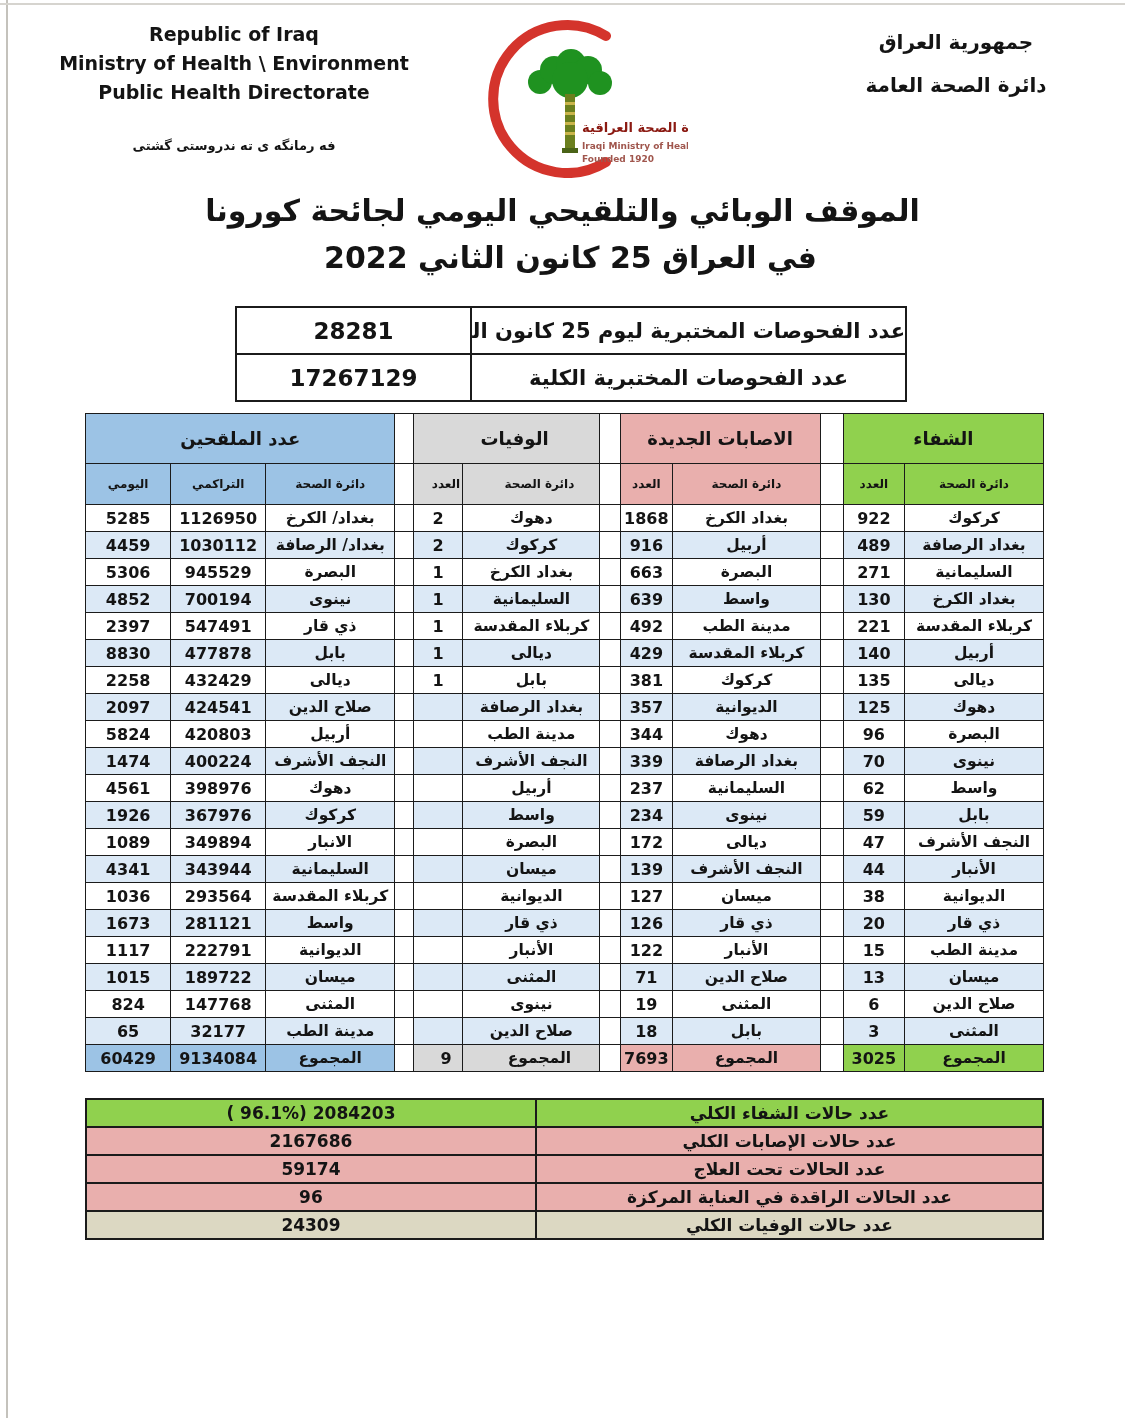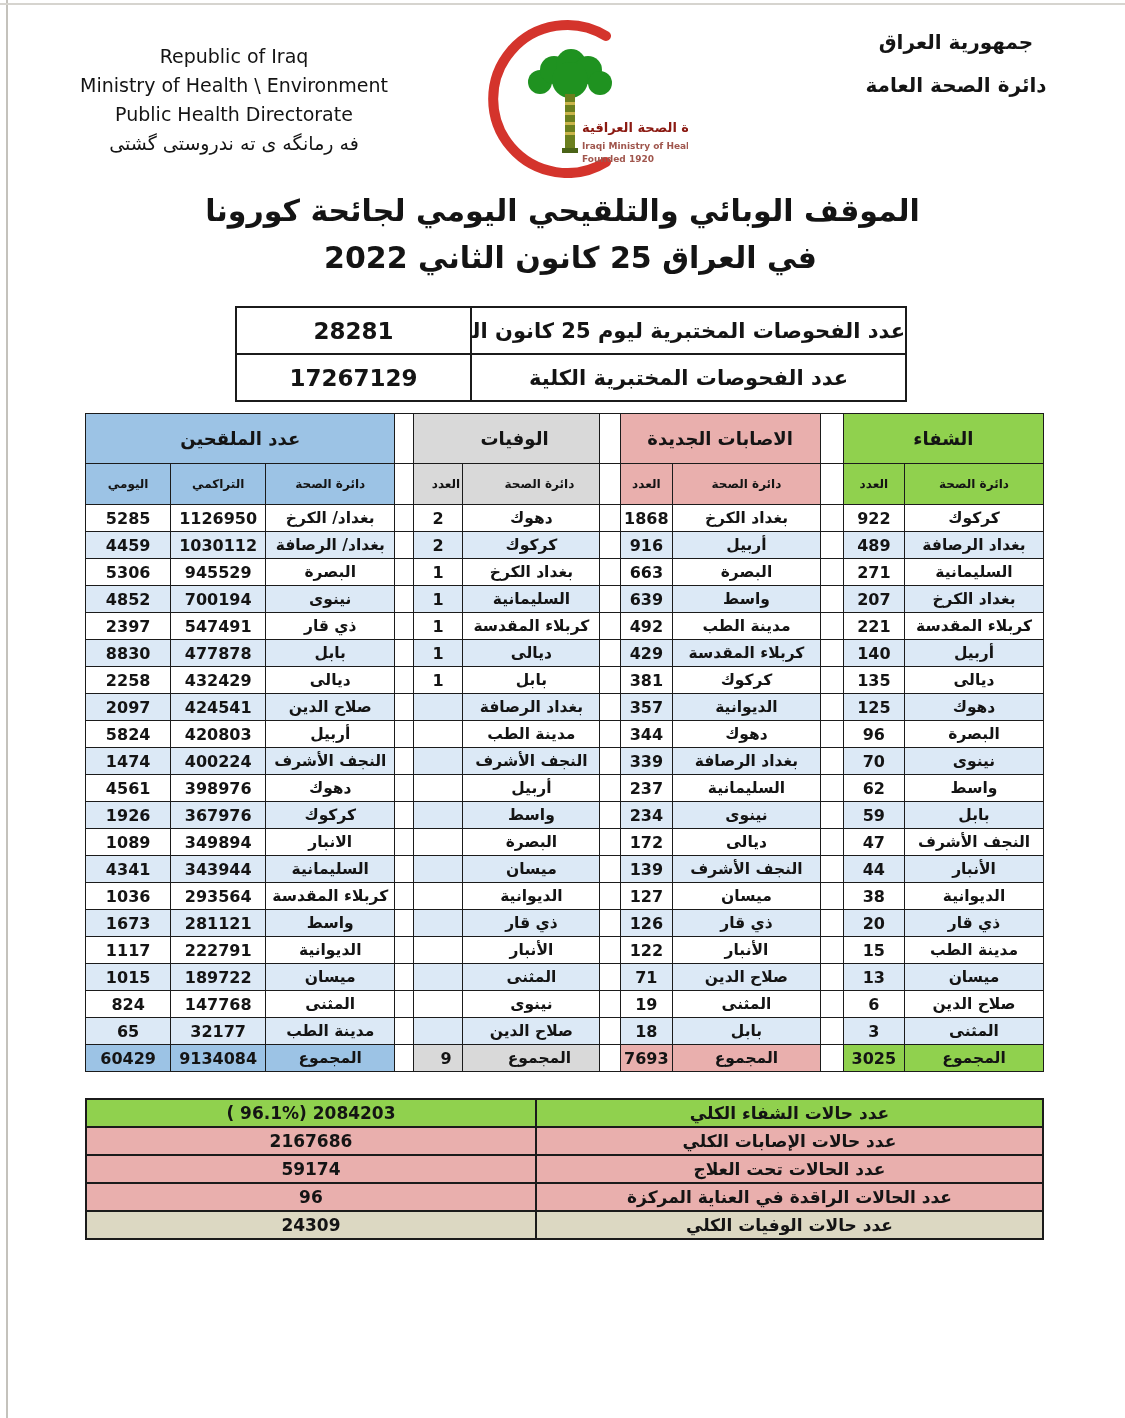--- a/index.html
+++ b/index.html
@@ -1,22 +1,22 @@
 <!DOCTYPE html>
 <html lang="ar"><head>
 <meta charset="utf-8">
 <style>
   html,body{margin:0;padding:0;background:#ffffff;}
   body{font-family:"DejaVu Sans",sans-serif;width:1125px;height:1418px;position:relative;overflow:hidden;color:#141414;}
   .scan-edge-left{position:absolute;left:6px;top:0;width:2px;height:1418px;background:#c4c2bc;}
   .scan-edge-top{position:absolute;left:0;top:3px;width:1125px;height:2px;background:#d6d4cf;}
 
   
-  .hdr-en{position:absolute;left:38px;top:42px;width:392px;text-align:center;font-weight:normal;font-size:19px;line-height:29px;}
-  .hdr-en .ku{font-size:19px;}
+  .hdr-en{position:absolute;left:38px;top:20px;width:392px;text-align:center;font-weight:bold;font-size:19px;line-height:29px;}
+  .hdr-en .ku{font-size:13px;margin-top:24px;}
   .hdr-ar{position:absolute;left:822px;top:30px;width:268px;text-align:center;font-weight:bold;font-size:20px;}
   .hdr-ar div{margin-bottom:19px;}
   .logo{position:absolute;left:478px;top:10px;width:210px;height:168px;}
 
   
   .title1{position:absolute;left:0;top:193px;width:1125px;text-align:center;font-weight:bold;font-size:30px;}
   .title2{position:absolute;left:0;top:240px;width:1125px;text-align:center;font-weight:bold;font-size:30px;padding-left:8px;}
 
   table{border-collapse:collapse;table-layout:fixed;}
   td,th{border:1.6px solid #1b1b1b;padding:0;overflow:hidden;white-space:nowrap;font-weight:bold;}
@@ -193,21 +193,21 @@
         <td class="num stripe" dir="ltr">4852</td>
         <td class="num stripe" dir="ltr">700194</td>
         <td class="name stripe" dir="rtl">نينوى</td>
         <td class="gap" dir="ltr"></td>
         <td class="num stripe" dir="ltr">1</td>
         <td class="name stripe" dir="rtl">السليمانية</td>
         <td class="gap" dir="ltr"></td>
         <td class="num stripe" dir="ltr">639</td>
         <td class="name stripe" dir="rtl">واسط</td>
         <td class="gap" dir="ltr"></td>
-        <td class="num stripe" dir="ltr">207</td>
+        <td class="num stripe" dir="ltr">130</td>
         <td class="name stripe" dir="rtl">بغداد الكرخ</td>
       </tr>
       <tr>
         <td class="num" dir="ltr">2397</td>
         <td class="num" dir="ltr">547491</td>
         <td class="name" dir="rtl">ذي قار</td>
         <td class="gap" dir="ltr"></td>
         <td class="num" dir="ltr">1</td>
         <td class="name" dir="rtl">كربلاء المقدسة</td>
         <td class="gap" dir="ltr"></td>

